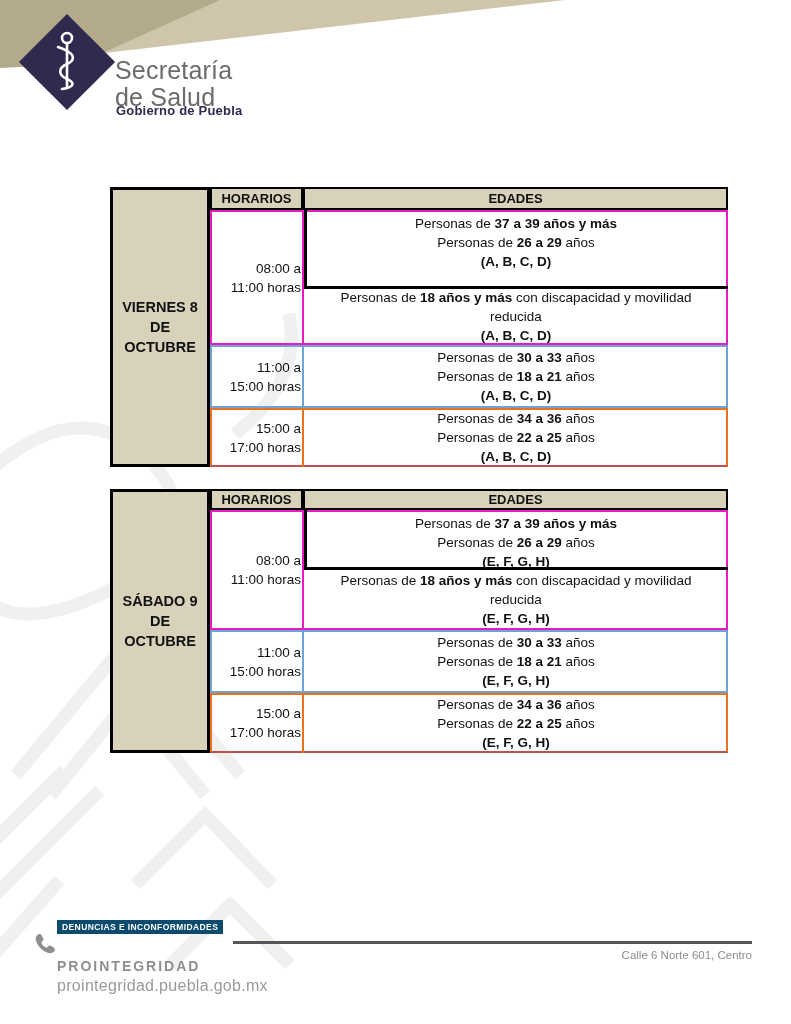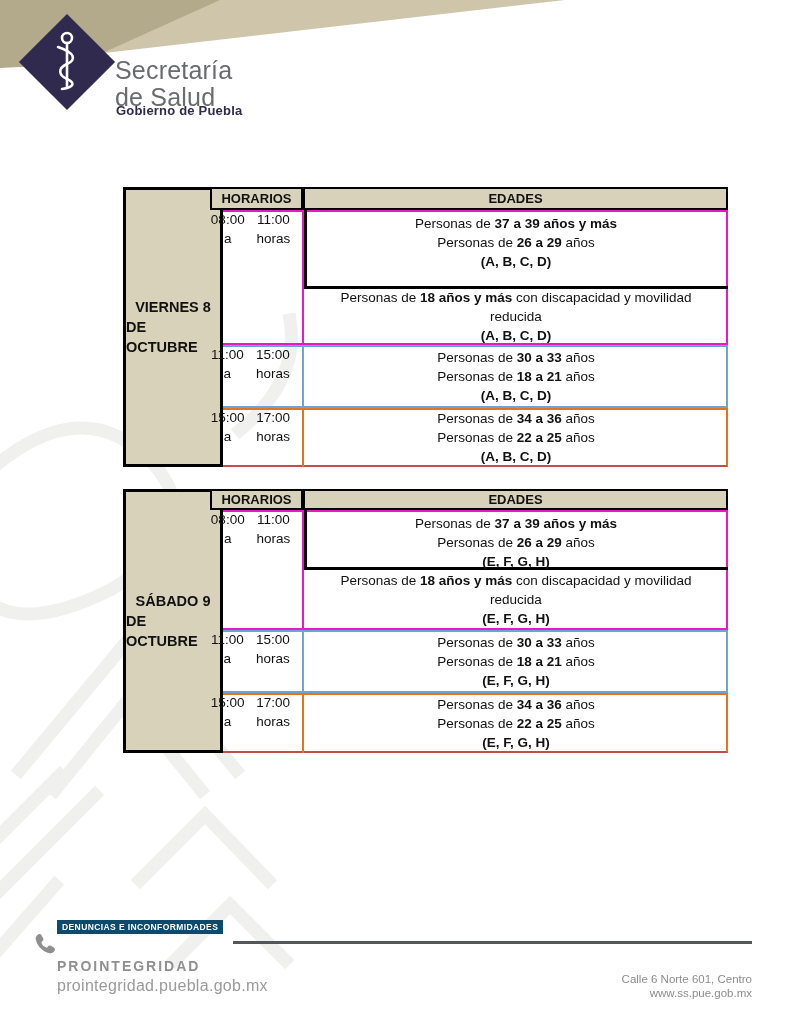--- a/index.html
+++ b/index.html
@@ -15,42 +15,42 @@
     background:var(--navy,#2f2a4e);transform:rotate(45deg);}
   .brand-title{position:absolute;left:115px;top:57px;font-size:25px;line-height:27px;
     color:#6a6b6e;letter-spacing:.2px;}
   .brand-sub{position:absolute;left:116px;top:103px;font-size:13px;font-weight:bold;
     color:var(--navy,#2f2a4e);letter-spacing:.2px;}
   
   .tbl{position:absolute;left:110px;width:618px;z-index:2;}
   .cell-tan{position:absolute;background:var(--cell_tan,#d8d2ba);border:3px solid #000;box-sizing:border-box;}
   .hdr{display:flex;align-items:center;justify-content:center;font-weight:bold;font-size:13px;border-width:2.5px;}
   .day{display:flex;flex-direction:column;align-items:center;justify-content:center;
-    font-weight:bold;font-size:14.5px;line-height:20px;margin-left:13px;}
+    font-weight:bold;font-size:14.5px;line-height:20px;text-align:center;}
   .blk{position:absolute;box-sizing:border-box;border:2px solid;}
   .vdiv{position:absolute;width:2px;}
   .blackbar{position:absolute;background:#000;}
-  .time{position:absolute;display:flex;flex-direction:row;align-items:flex-start;justify-content:center;
+  .time{position:absolute;display:flex;flex-direction:column;align-items:flex-end;justify-content:center;
     font-size:13.5px;line-height:19px;text-align:center;}
   .ed{position:absolute;font-size:13.5px;line-height:19px;text-align:center;}
   .ed.vcenter{display:flex;flex-direction:column;align-items:center;justify-content:center;}
   .ed-line{width:100%;}
   .ed-line.narrow{max-width:398px;margin:0 auto;}
   b{font-weight:bold;}
   
   .f-badge{position:absolute;left:57px;top:920px;background:#0c4a6e;color:#fff;
     font-size:8.5px;font-weight:bold;letter-spacing:.4px;padding:2px 5px;z-index:2;}
   .f-phone{position:absolute;left:56px;top:932px;font-size:21px;font-weight:bold;
     color:#8f8f8f;letter-spacing:.5px;z-index:2;}
   .f-prog{position:absolute;left:57px;top:958px;font-size:14px;font-weight:bold;
     color:#8f8f8f;letter-spacing:2px;z-index:2;}
   .f-url{position:absolute;left:57px;top:977px;font-size:16px;color:#9a9a9a;letter-spacing:.3px;z-index:2;}
   .f-line{position:absolute;left:233px;top:941px;width:519px;height:3px;background:#55565a;z-index:2;}
   .f-addr{position:absolute;right:39px;top:948px;text-align:right;font-size:11.5px;
-    color:#8c8c8c;line-height:14px;z-index:2;margin-top:24px;}
+    color:#8c8c8c;line-height:14px;z-index:2;}
   .watermark{position:absolute;left:0;top:0;z-index:0;}
 </style>
 </head>
 <body>
 
 <div class="page">
 
   <svg class="watermark" width="791" height="1024" viewBox="0 0 791 1024">
     <g stroke="#f0f0ef" stroke-width="13" fill="none" stroke-linecap="square">
       <path d="M-40 500 Q 70 380 150 460 Q 215 530 110 590 Q -10 650 -40 560"></path>
@@ -183,16 +183,15 @@
 
   <svg class="abs" style="left:31px;top:931px;z-index:2" width="26" height="28" viewBox="0 0 24 24">
     <path fill="#8f8f8f" d="M6.6 2.2c1.1-.6 2.5-.2 3.1.9l1.5 2.6c.5.9.3 2-.5 2.7l-.9.8c-.2.2-.3.5-.2.8.6 1.9 2.5 3.8 4.4 4.4.3.1.6 0 .8-.2l.8-.9c.7-.8 1.8-1 2.7-.5l2.6 1.5c1.1.6 1.5 2 .9 3.1-.9 1.7-2.9 2.7-4.8 2.2C11 18.3 5.7 13 4.4 6.9 4 5.1 4.9 3.1 6.6 2.2z"></path>
   </svg>
   <div class="f-badge">DENUNCIAS E INCONFORMIDADES</div>
   <div class="f-prog">PROINTEGRIDAD</div>
   <div class="f-url">prointegridad.puebla.gob.mx</div>
   <div class="f-line"></div>
   <div class="f-addr">
     <div>Calle 6 Norte 601, Centro</div>
-    <div>www.ss.pue.gob.mx</div>
   </div>
 
 </div>
 
 </body></html>

